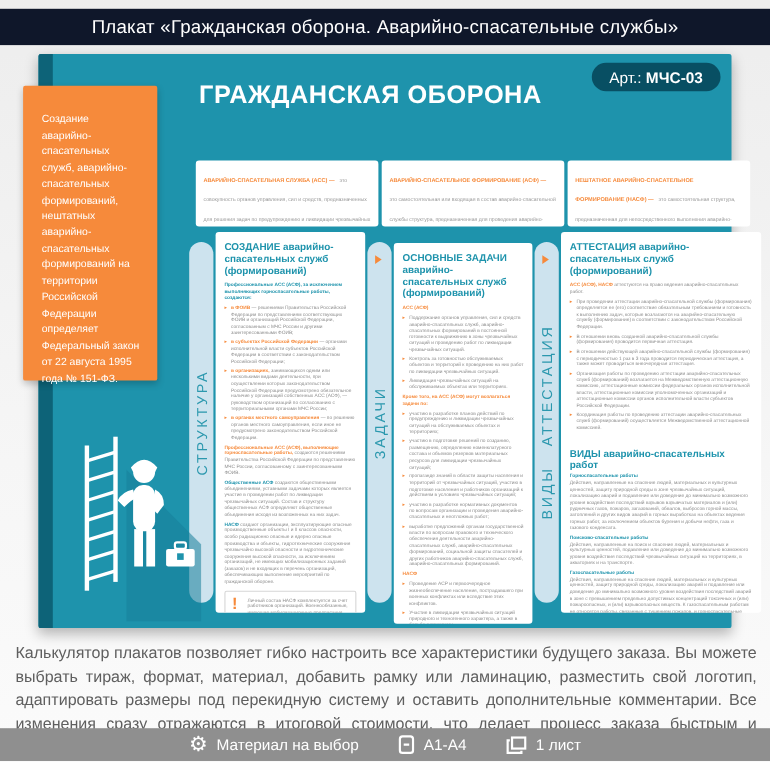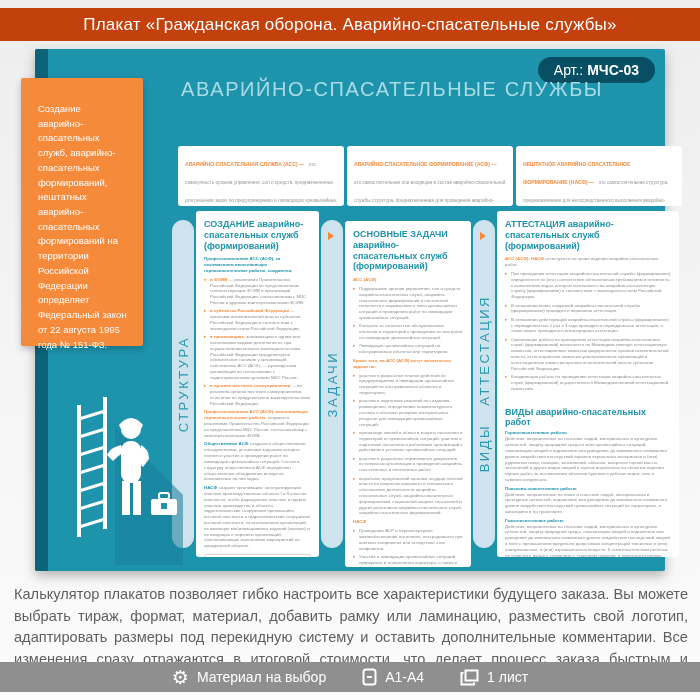--- a/index.html
+++ b/index.html
@@ -4,21 +4,21 @@
 <style>
   html,body{margin:0;padding:0;}
   body{
     width:700px;height:700px;position:relative;overflow:hidden;
     background:linear-gradient(#ededed,#f6f6f6 60%,#fbfbfb);
     font-family:"Liberation Sans","DejaVu Sans",sans-serif;
   }
   
   .topbar{
     position:absolute;left:0;top:8px;width:700px;height:33px;
-    background:#c2410c;display:flex;align-items:center;justify-content:center;
+    background:#0f172a;display:flex;align-items:center;justify-content:center;
   }
   .topbar span{color:#fff;font-size:17px;letter-spacing:.2px;}
   
   .poster{
     position:absolute;left:35px;top:49px;width:630px;height:522px;
     background:#1e93ac;border-radius:2px;
     box-shadow:0 5px 12px rgba(0,0,0,.28);
   }
   .spine{position:absolute;left:0;top:0;bottom:0;width:13px;background:#0d6378;border-radius:2px 0 0 2px;}
   .art-pill{
@@ -48,21 +48,21 @@
   }
   .strip span{
     writing-mode:vertical-rl;transform:rotate(180deg);
     color:#2b98ae;font-size:13px;letter-spacing:2.5px;font-weight:500;white-space:pre;
   }
   .strip.arrow::after{
     content:"";position:absolute;top:12px;left:7px;
     border-left:6px solid #f68a3b;border-top:4px solid transparent;border-bottom:4px solid transparent;
   }
   .col{background:#fff;border-radius:3px;padding:8px 8px;box-sizing:border-box;height:346px;overflow:hidden;flex:0 0 auto;}
-  .col.c1{width:123px;}
+  .col.c1{width:136px;}
   .col.c2{width:126px;margin-top:10px;}
   .col.c3{width:182px;}
   .col h3{margin:0 0 5px;color:#1e93ac;font-size:9px;line-height:1.2;font-weight:bold;}
   .col h4{margin:16px 0 3px;color:#1e93ac;font-size:9px;font-weight:bold;}
   .fp{font-size:4.4px;line-height:1.32;color:#8d8d8d;}
   .col p.fp{margin:0 0 3px;}
   .ol{color:#f68a3b;font-weight:bold;}
   .tl{color:#1e93ac;font-weight:bold;}
   .col ul{list-style:none;margin:0 0 3px;padding:0;}
   .col li{position:relative;padding-left:6px;margin:0 0 2.5px;}
@@ -102,21 +102,21 @@
   <div class="art-pill">
     <span>Арт.:</span>
     <b>МЧС-03</b>
   </div>
 
   <div class="orange-panel">
     <p>Создание аварийно-спасательных служб, аварийно-спасательных формирований, нештатных аварийно-спасательных формирований на территории Российской Федерации определяет Федеральный закон от 22 августа 1995 года № 151-ФЗ.</p>
   </div>
 
   <div class="poster-title">
-    <h2>АВАРИЙНО-СПАСАТЕЛЬНЫЕ СЛУЖБЫ</h2>
+    <h1>ГРАЖДАНСКАЯ ОБОРОНА</h1>
   </div>
 
   <div class="defs">
     <div class="def">
       <b>АВАРИЙНО-СПАСАТЕЛЬНАЯ СЛУЖБА (АСС) —</b>
       <span>это совокупность органов управления, сил и средств, предназначенных для решения задач по предупреждению и ликвидации чрезвычайных ситуаций, функционально объединенных в единую систему, основу которой составляет аварийно-спасательные формирования.</span>
     </div>
     <div class="def">
       <b>АВАРИЙНО-СПАСАТЕЛЬНОЕ ФОРМИРОВАНИЕ (АСФ) —</b>
       <span>это самостоятельная или входящая в состав аварийно-спасательной службы структура, предназначенная для проведения аварийно-спасательных работ, основу которой составляют подразделения спасателей, оснащенные специальной техникой, оборудованием, снаряжением, инструментами и материалами.</span>

